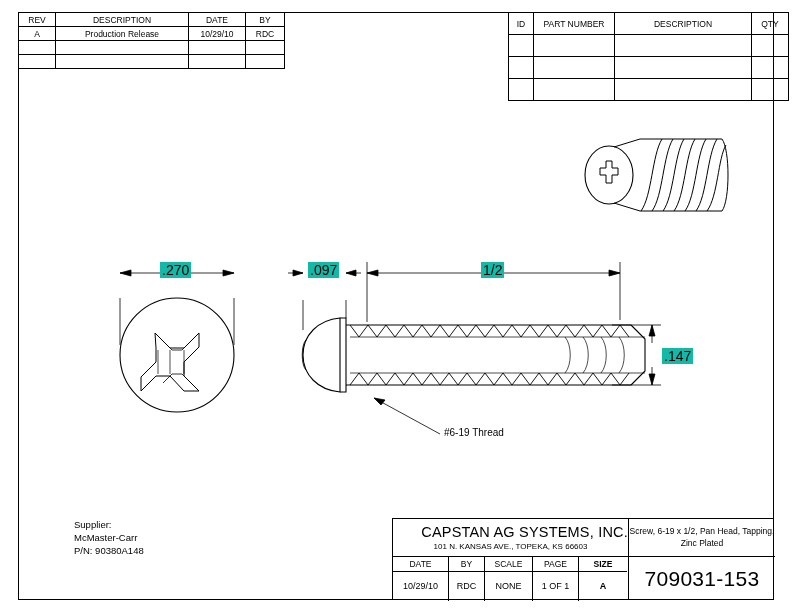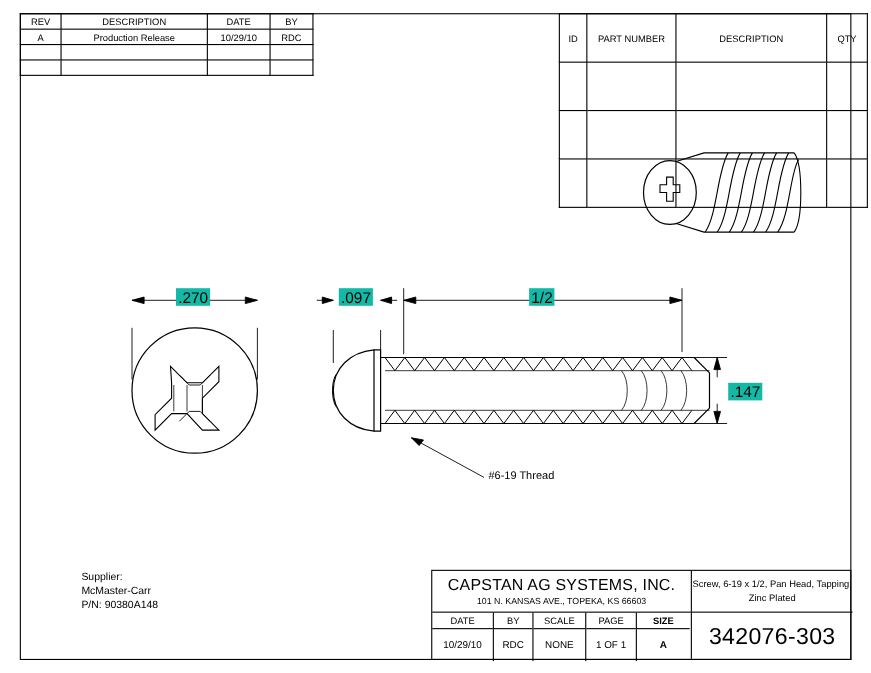--- a/index.html
+++ b/index.html
@@ -55,21 +55,21 @@
     position: absolute;
     left: 508px;
     top: 12px;
     border-collapse: collapse;
     font-size: 8.5px;
     table-layout: fixed;
   }
   .bom-table td {
     border: 1px solid #000;
     height: 13px;
-    padding: 15px 2px;
+    padding: 4px 2px;
     text-align: center;
     font-weight: normal;
     overflow: hidden;
     white-space: nowrap;
   }
   .bom-table .c-id { width: 20px; }
   .bom-table .c-pn { width: 76px; }
   .bom-table .c-desc { width: 132px; }
   .bom-table .c-qty { width: 32px; }
 
@@ -106,20 +106,21 @@
     width: 100%;
     height: 38px;
     border-bottom: 1px solid #000;
     box-sizing: border-box;
     text-align: center;
   }
   .tb-company .cname {
     font-size: 14.5px;
     margin-top: 5px;
     letter-spacing: 0.2px;
+    text-align: right;
   }
   .tb-company .caddr {
     font-size: 8px;
     margin-top: 2px;
   }
   .tb-cols {
     position: absolute;
     left: 0;
     top: 38px;
     width: 100%;
@@ -398,17 +399,17 @@
           <div class="val">1 OF 1</div>
         </div>
         <div class="tb-col w-size">
           <div class="hdr">SIZE</div>
           <div class="val">A</div>
         </div>
       </div>
     </div>
     <div class="tb-right">
       <div class="tb-partdesc">Screw, 6-19 x 1/2, Pan Head, Tapping, Zinc Plated</div>
-      <div class="tb-partno">342076-303</div>
+      <div class="tb-partno">709031-153</div>
     </div>
   </div>
 
 </div>
 
 </body></html>

